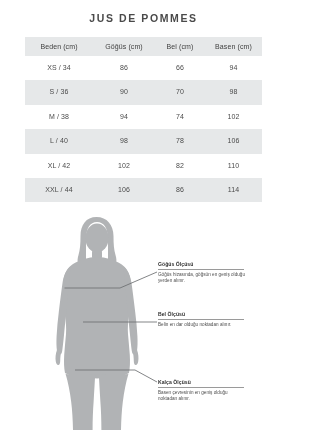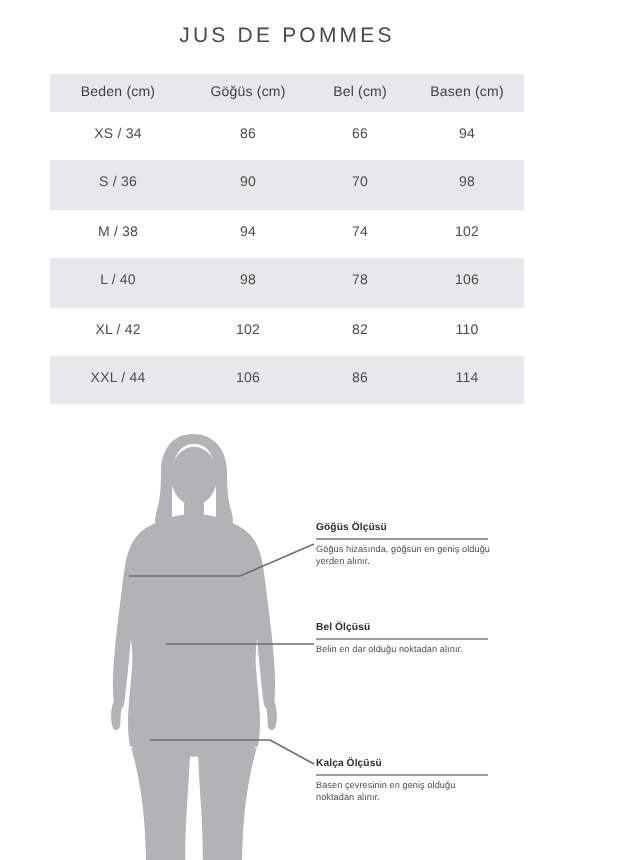--- a/index.html
+++ b/index.html
@@ -15,21 +15,21 @@
     color: #3d3d3d;
     position: relative;
   }
 
   
   .page-title {
     text-align: center;
     font-size: 10.5px;
     letter-spacing: 1.6px;
     color: #4a4a4a;
-    font-weight: 400;
+    font-weight: 700;
     padding-top: 11px;
     padding-bottom: 0;
     line-height: 14px;
     white-space: nowrap;
   }
 
   
   .table-wrap {
     position: absolute;
     left: 25px;

